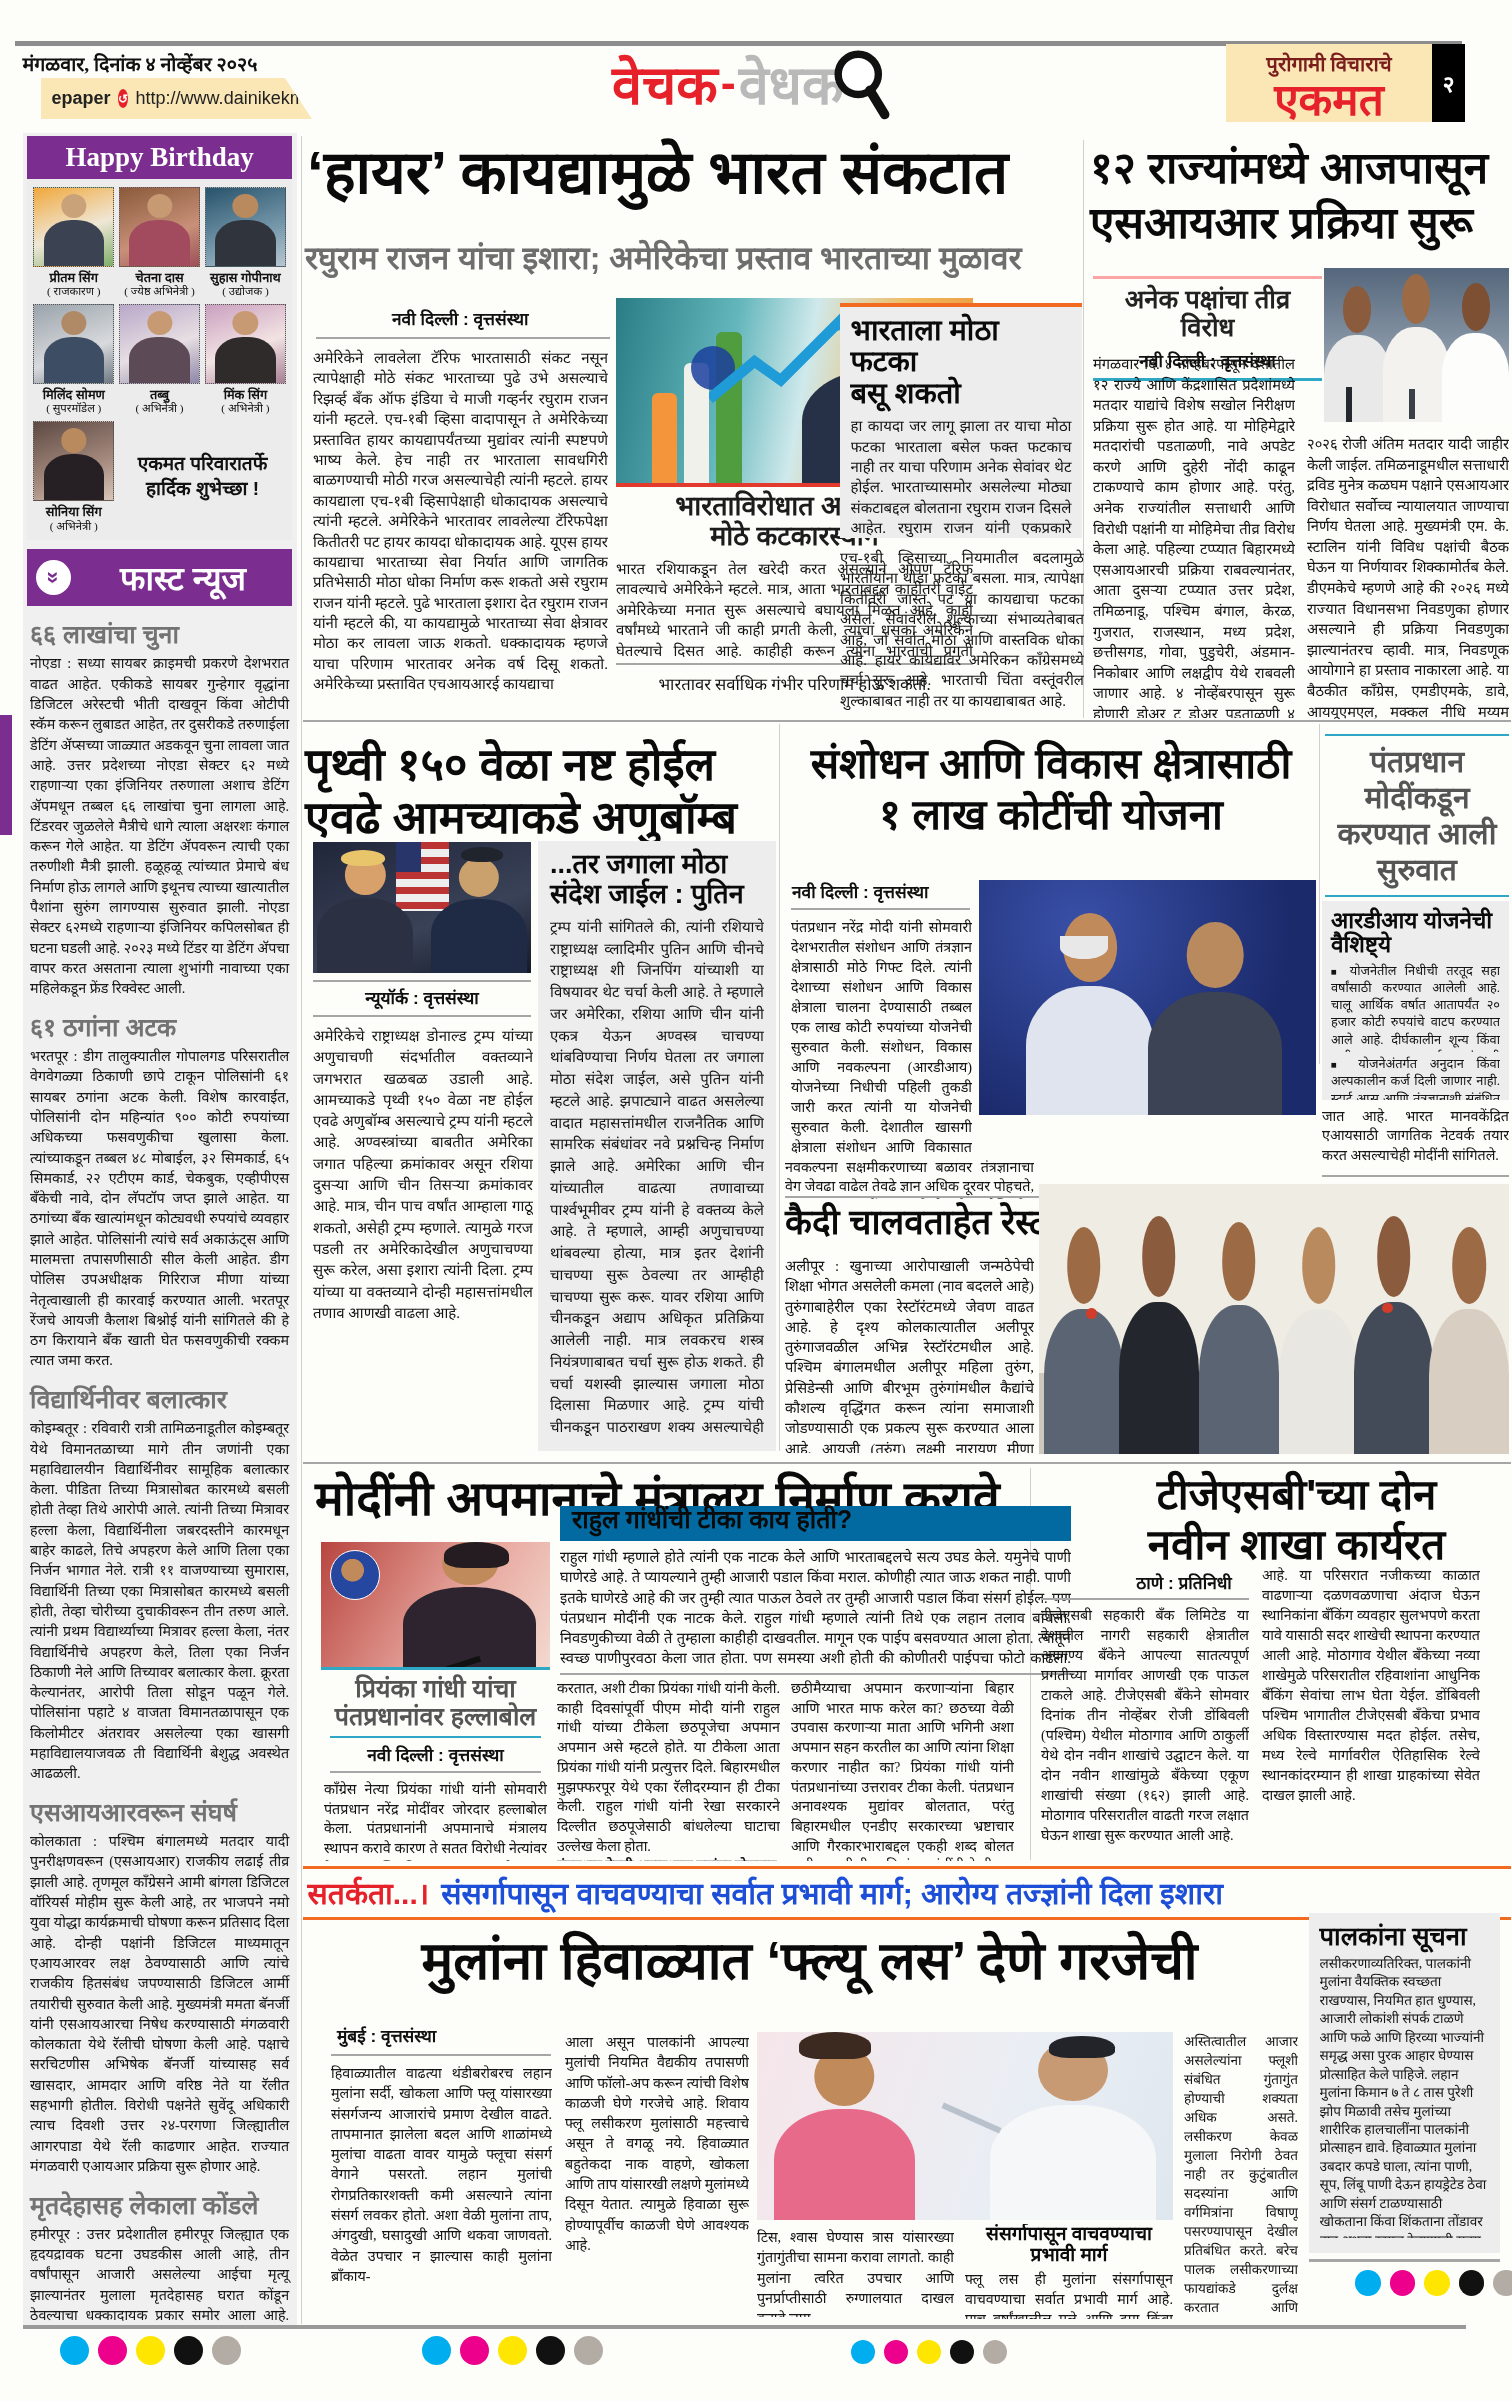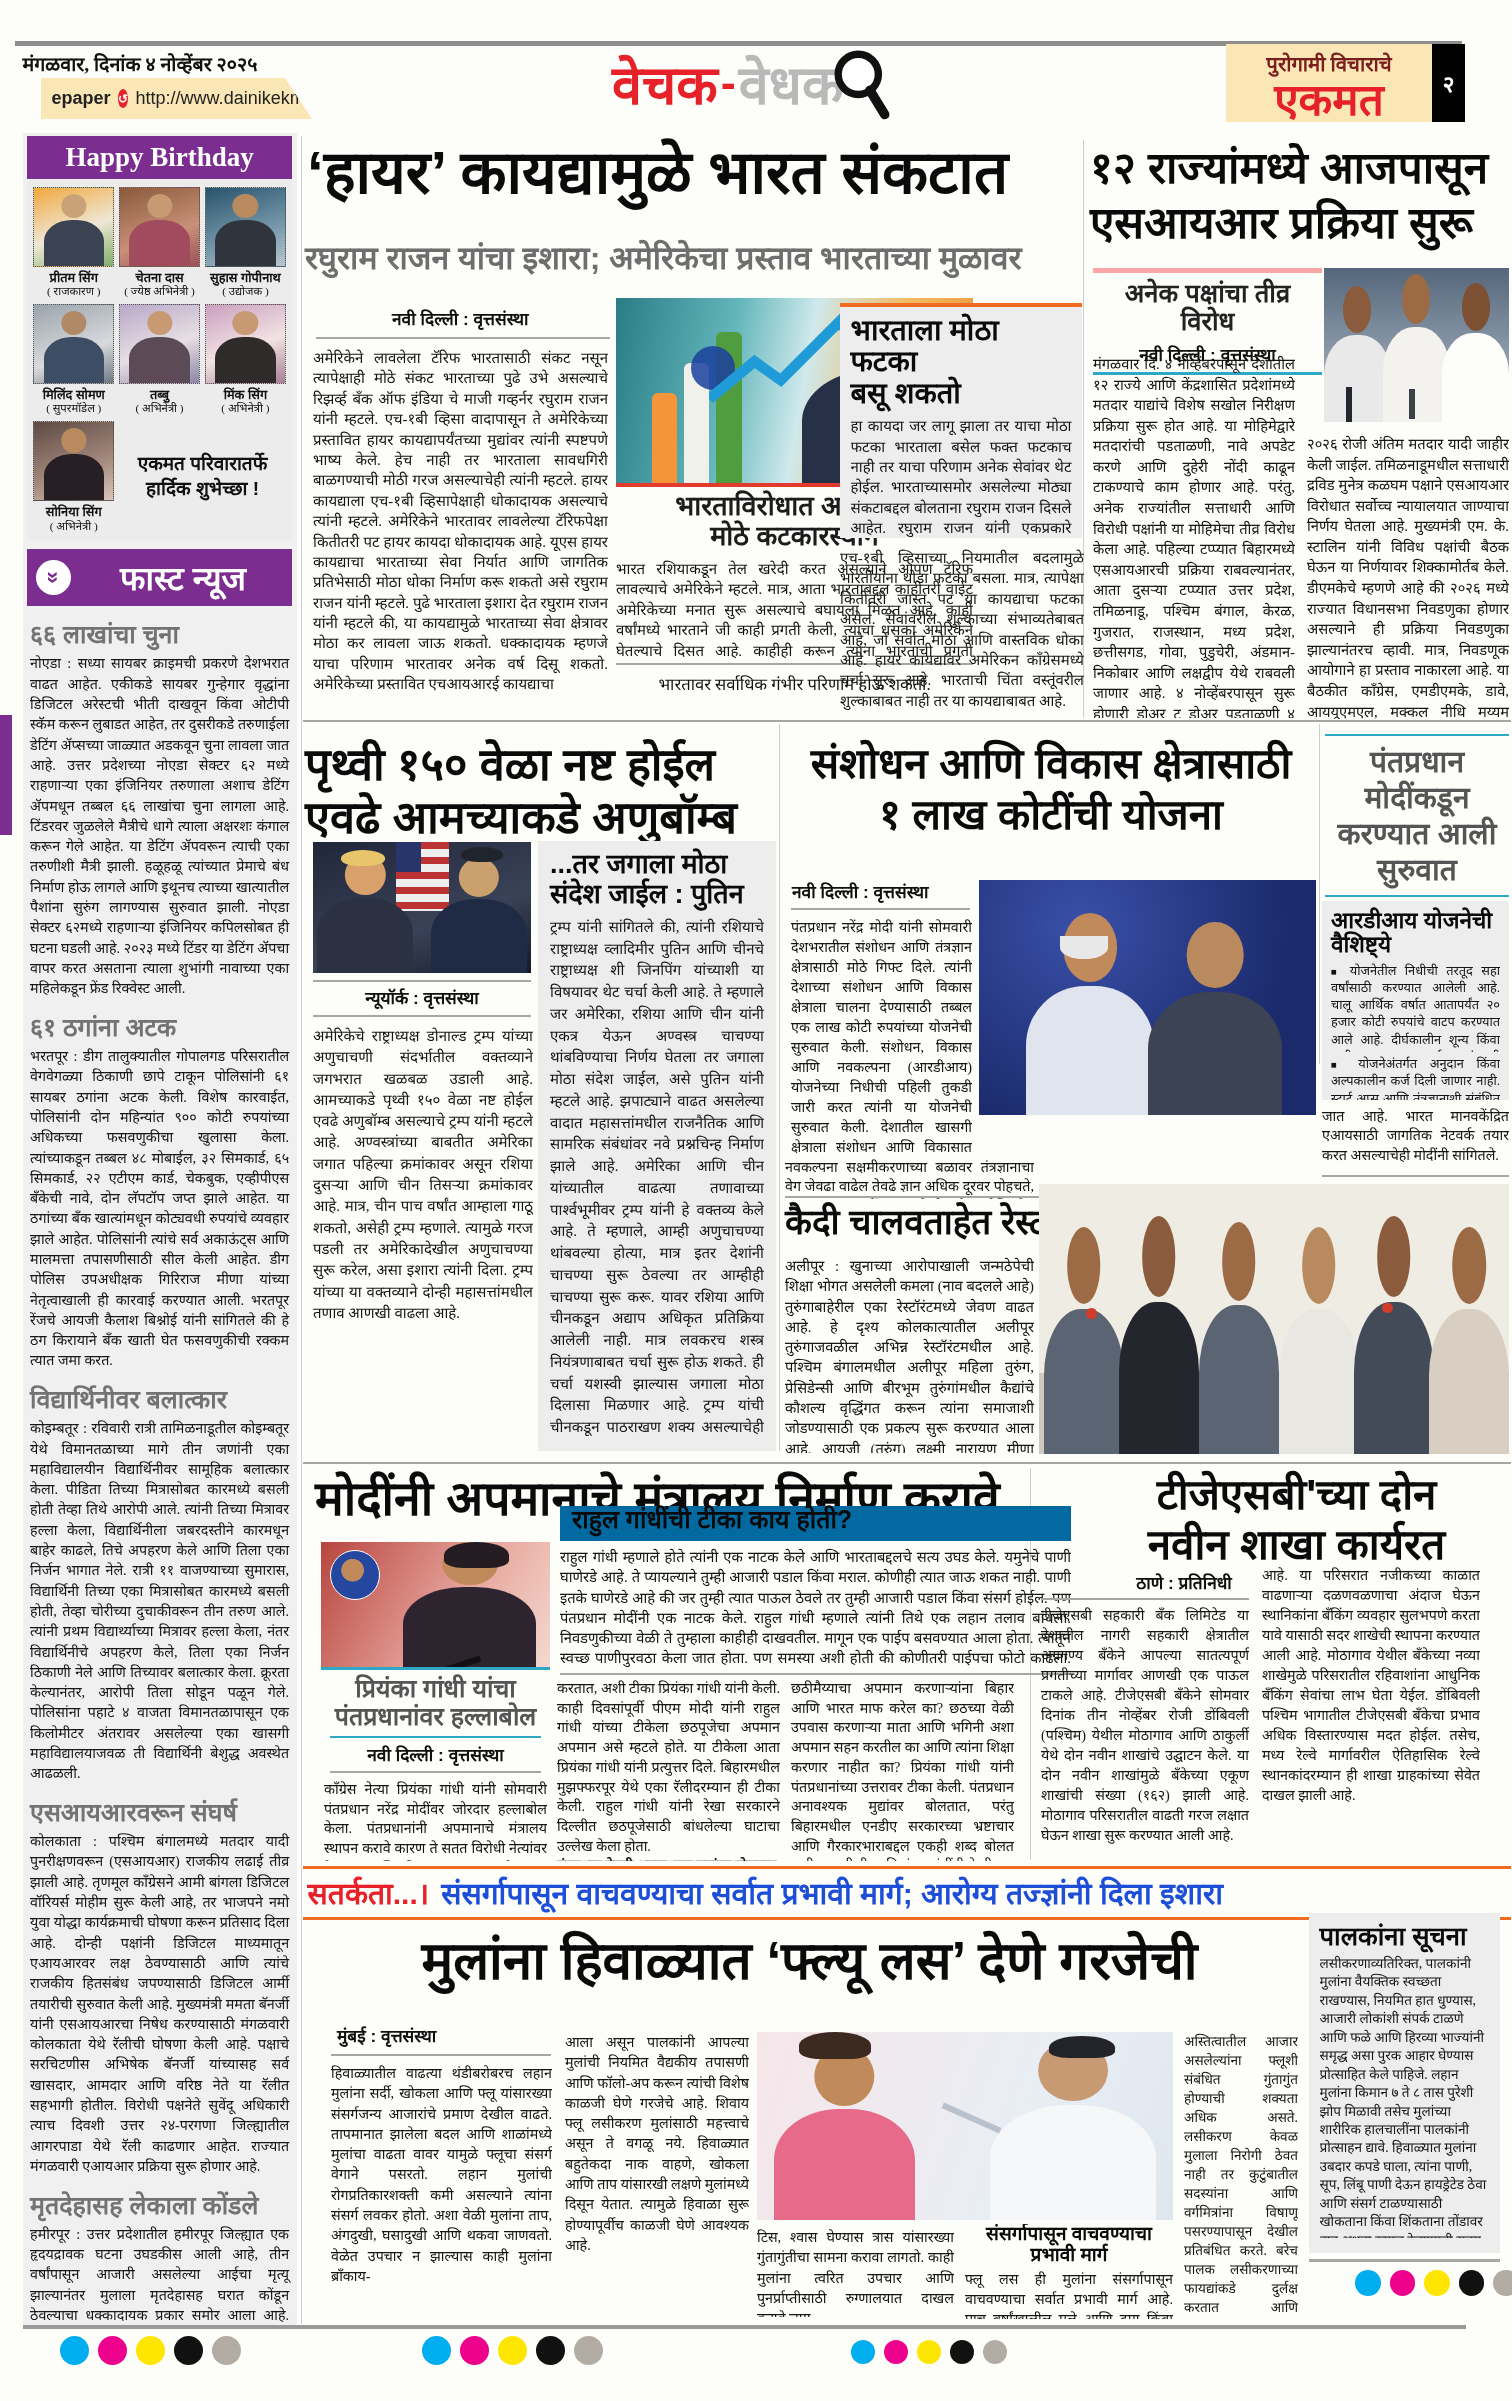--- a/index.html
+++ b/index.html
@@ -185,21 +185,21 @@
 
   <div class="abs gbox" style="left:840px;top:303px;width:242px;height:235px;border-top:4.5px solid #f26b21;padding:7.5px 10.5px;box-sizing:border-box;">
     <div class="hl" style="font-size:29px;">भारताला मोठा फटका
 बसू शकतो</div>
     <div class="bt" style="font-size:15px;height:145px;margin-top:6px;">हा कायदा जर लागू झाला तर याचा मोठा फटका भारताला बसेल फक्त फटकाच नाही तर याचा परिणाम अनेक सेवांवर थेट होईल. भारताच्यासमोर असलेल्या मोठ्या संकटाबद्दल बोलताना रघुराम राजन दिसले आहेत. रघुराम राजन यांनी एकप्रकारे भारताला मोठी चेतावणीच दिल्याचे बघायला मिळत आहे. अमेरिका भारताबद्दल धक्कादायक निर्णय घेताना दिसत आहे. अगोदर भारतावर ५० टक्के टॅरिफ अमेरिकेकडून लावण्यात आला.</div>
   </div>
   <div class="abs bt" style="left:840px;top:548px;width:244px;height:167px;">एच-१बी व्हिसाच्या नियमातील बदलामुळे भारतीयांना थोडा फटका बसला. मात्र, त्यापेक्षा कितीतरी जास्त पट या कायद्याचा फटका असेल. सेवांवरील शुल्काच्या संभाव्यतेबाबत आहे, जो सर्वात मोठा आणि वास्तविक धोका आहे. हायर कायद्यावर अमेरिकन काँग्रेसमध्ये चर्चा सुरू आहे. भारताची चिंता वस्तूंवरील शुल्काबाबत नाही तर या कायद्याबाबत आहे.</div>
 
   <div class="abs hl" style="left:1090px;top:140px;width:422px;font-size:44px;line-height:1.25;">१२ राज्यांमध्ये आजपासून
 एसआयआर प्रक्रिया सुरू</div>
-  <div class="abs" style="left:1093px;top:268px;width:223px;border-top:5px solid #fca5a5;border-bottom:3px solid #2fa8c5;padding:6px 3px;text-align:center;">
+  <div class="abs" style="left:1093px;top:276px;width:223px;border-top:3px solid #fca5a5;border-bottom:3px solid #2fa8c5;padding:6px 3px;text-align:center;">
     <div class="hl" style="font-size:25.6px;color:#222;">अनेक पक्षांचा तीव्र विरोध</div>
     <div class="by" style="margin-top:7.5px;">नवी दिल्ली : वृत्तसंस्था</div>
   </div>
   <div class="photo" style="left:1324px;top:268px;width:185px;height:154px;background:linear-gradient(180deg,#55677c,#9aa7b5 70%,#c2cbd4);">
     <span class="person" style="left:0;width:36%;height:88%;--suit:#e9e9e9;--skin:#8a5b3c;"></span>
     <span class="person" style="left:32%;width:36%;height:96%;--suit:#f4f2ee;--skin:#9c6b45;"></span>
     <span class="person" style="right:0;width:36%;height:90%;--suit:#fdfdfb;--skin:#7d4f33;"></span>
     <span class="abs" style="left:12%;bottom:0;width:6px;height:35px;background:#23282e;"></span>
     <span class="abs" style="left:46%;bottom:3px;width:6px;height:30px;background:#3a4048;"></span>
   </div>

